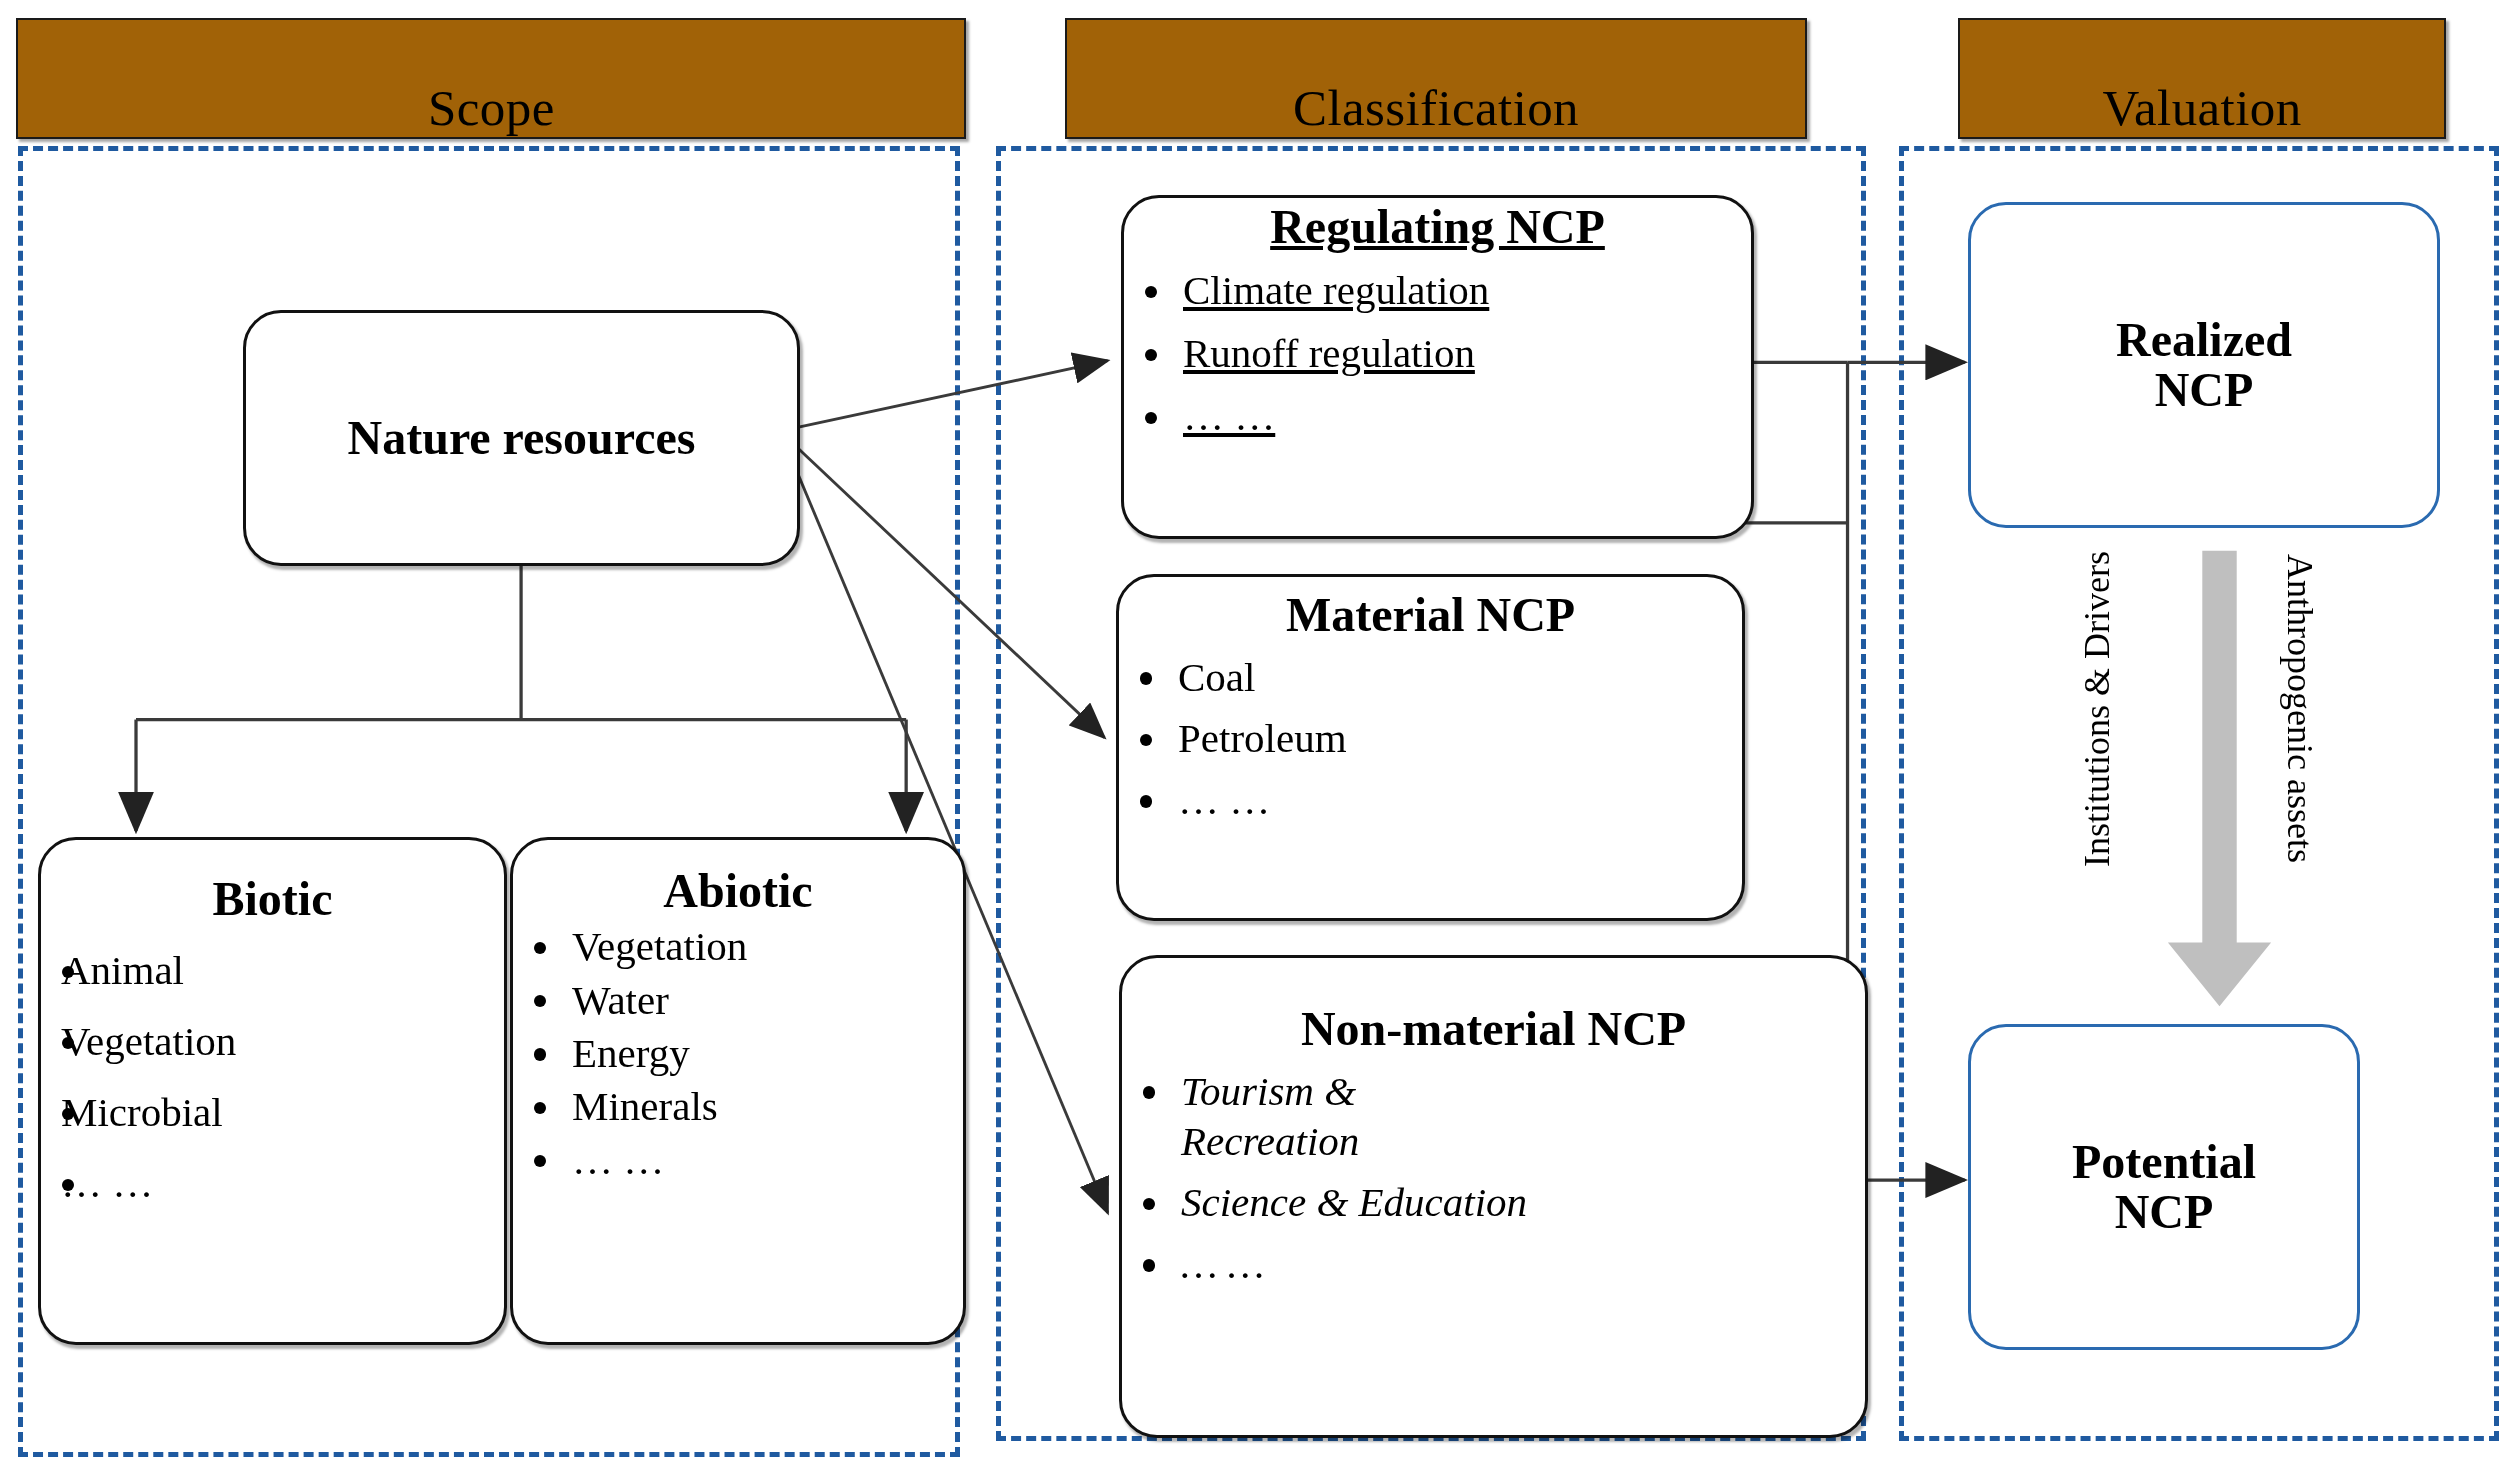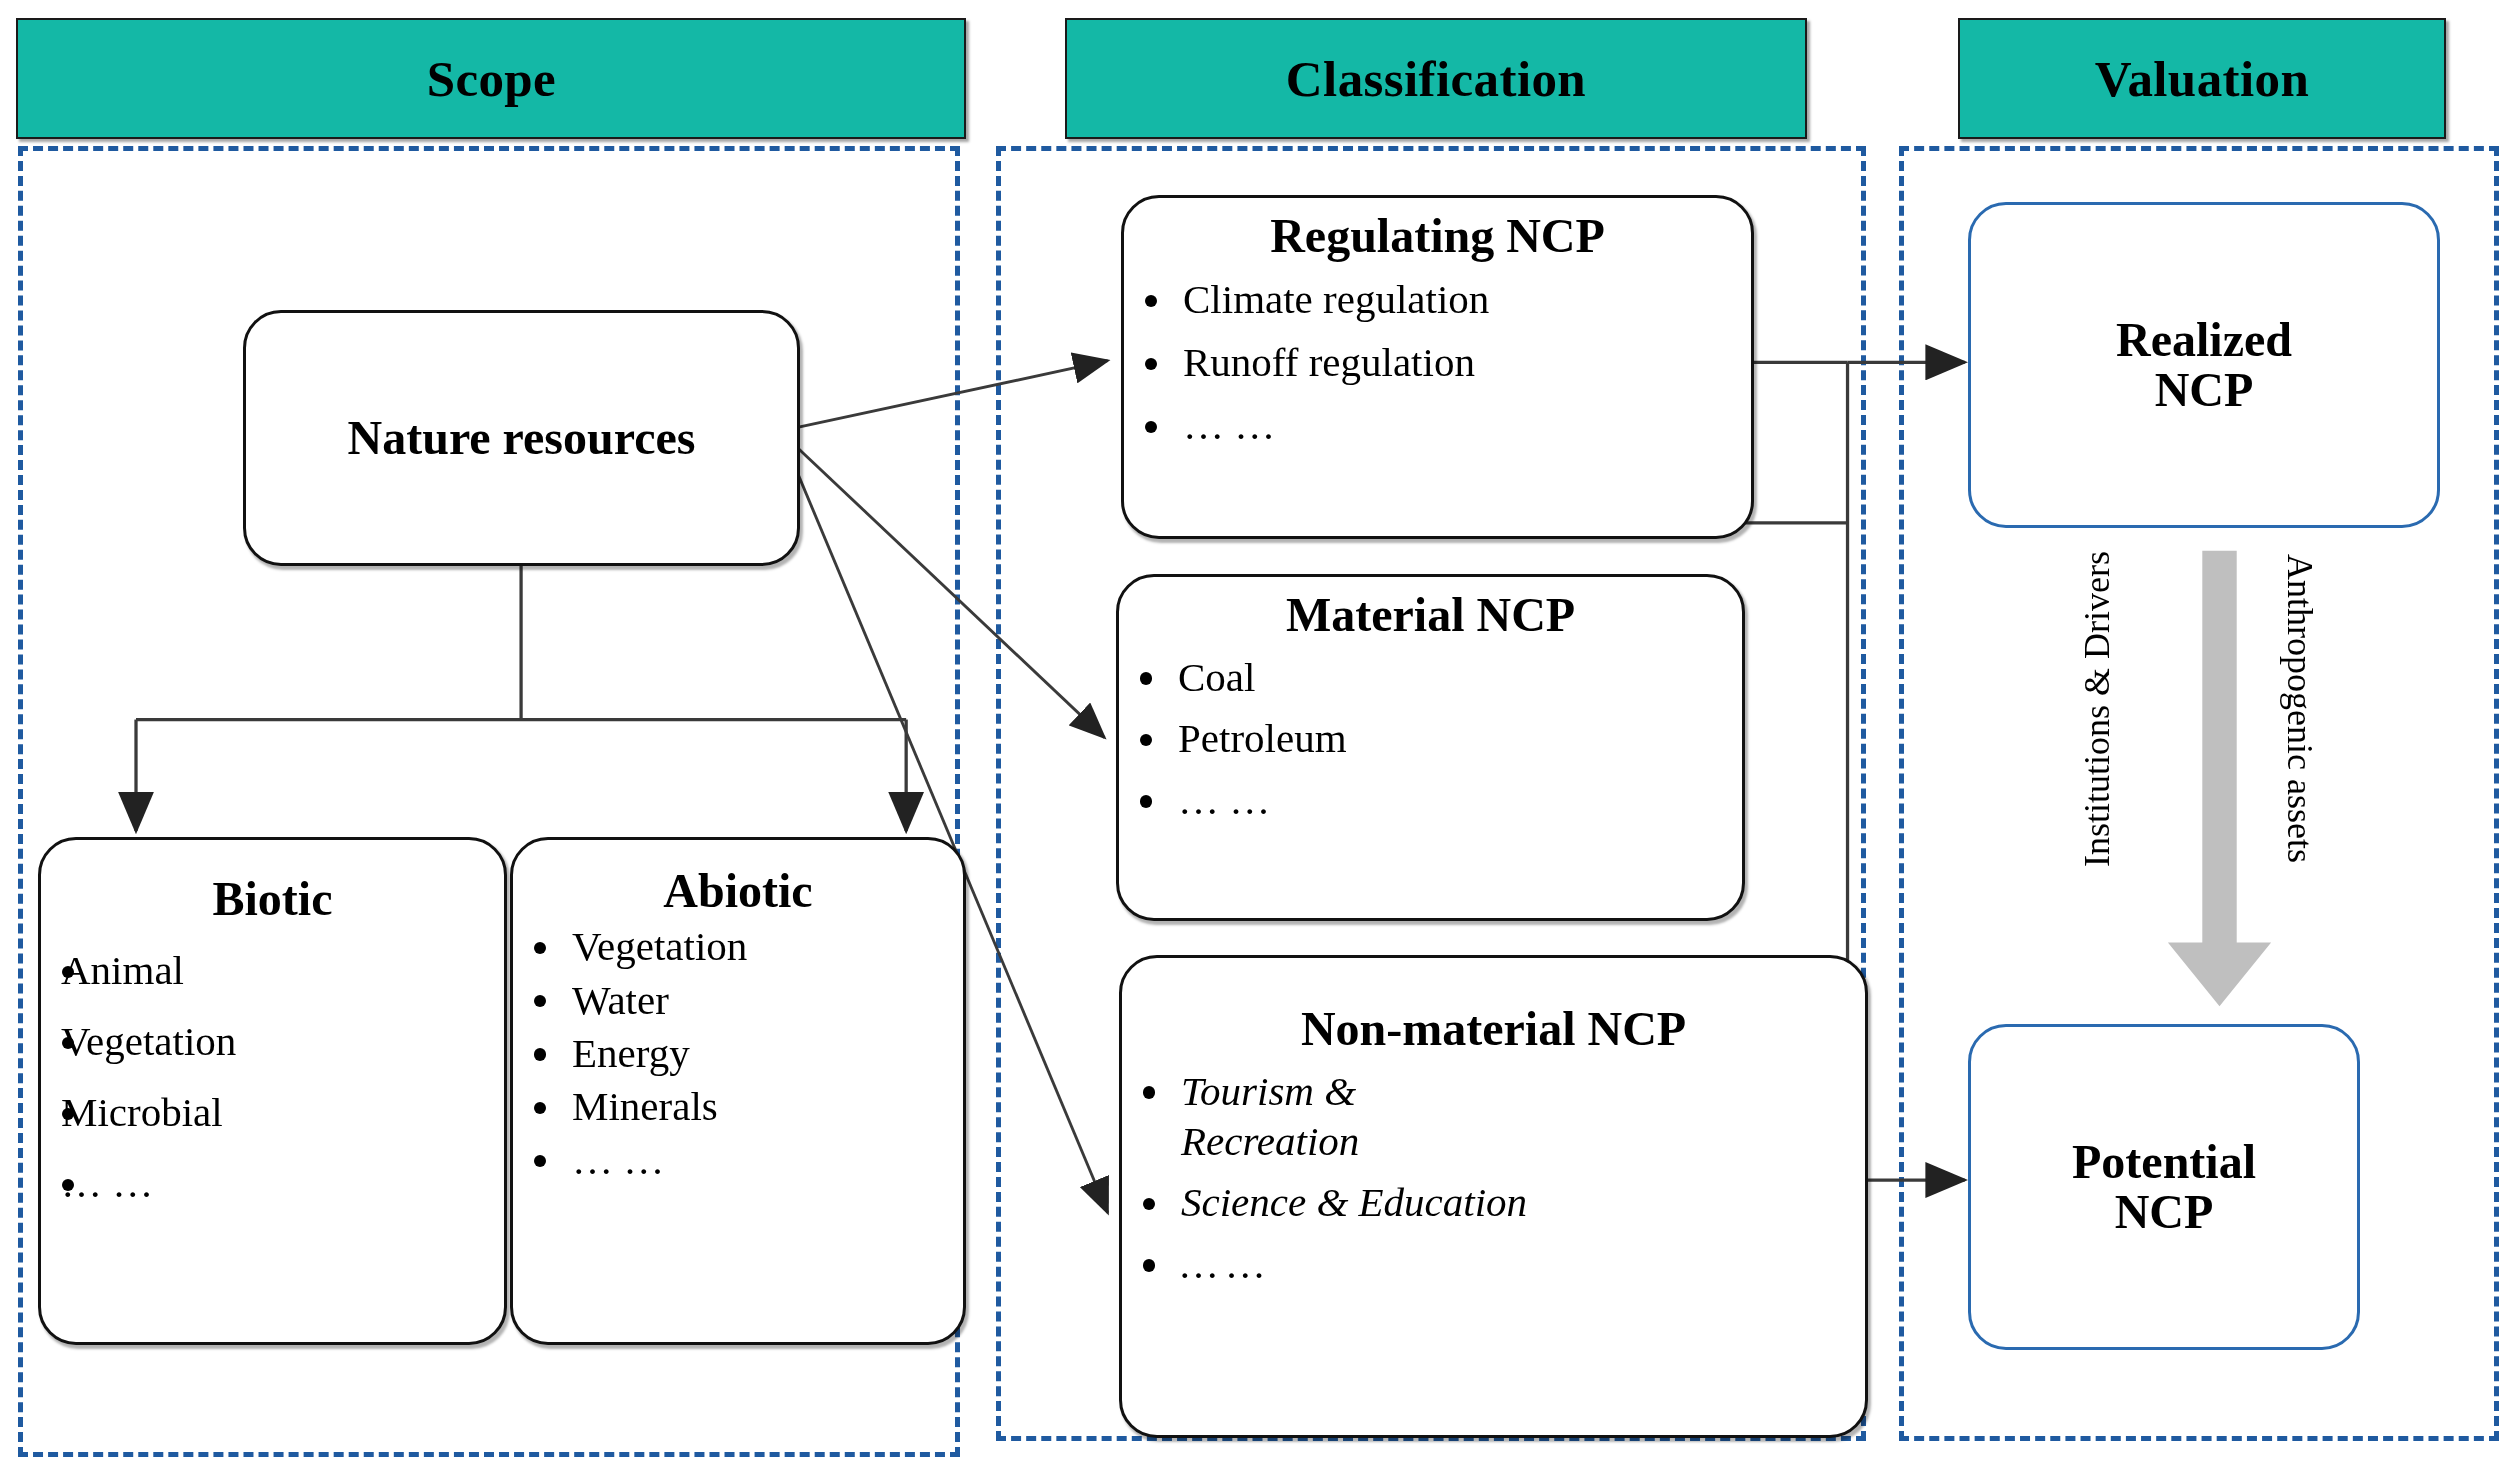--- a/index.html
+++ b/index.html
@@ -4,25 +4,25 @@
 <style>
   html,body{margin:0;padding:0;background:#ffffff;}
   body{width:2512px;height:1476px;position:relative;overflow:hidden;
        font-family:"Liberation Serif","DejaVu Serif",serif;color:#000;}
 
   .canvas{position:absolute;left:0;top:0;width:2512px;height:1476px;}
 
   
   .col-header{
     position:absolute;
-    background:#14b8a6;
+    background:#a16207;
     border:2.5px solid #1a1a1a;
     box-sizing:border-box;
-    display:flex;align-items:center;justify-content:center;
-    font-weight:bold;
+    display:flex;align-items:flex-end;justify-content:center;
+    font-weight:normal;
     letter-spacing:0.4px;
     box-shadow:2.5px 3.3px 2.5px rgba(0,0,0,.35);
   }
   #hdr-scope{left:16.4px;top:18px;width:950px;height:121px;font-size:51px;}
   #hdr-class{left:1065px;top:18px;width:742px;height:121px;font-size:51px;}
   #hdr-val{left:1958px;top:18px;width:488px;height:121px;font-size:51px;}
 
   
   .panel{
     position:absolute;
@@ -77,21 +77,21 @@
   #box-biotic .node-title{font-size:48px;margin-bottom:9.8px;}
   #box-biotic ul.bullets{font-size:41px;}
   #box-biotic ul.bullets li{margin-top:21px;padding-left:20px;}
 
   #box-abiotic{left:510px;top:837px;width:456px;height:508px;padding-top:26px;}
   #box-abiotic .node-title{font-size:48px;margin-bottom:4.9px;}
   #box-abiotic ul.bullets{font-size:41px;}
   #box-abiotic ul.bullets li{margin-top:3.3px;}
 
   
-  #box-regulating{left:1121px;top:195px;width:633px;height:344px;padding-top:13px;}
+  #box-regulating{left:1121px;top:195px;width:633px;height:344px;padding-top:4px;text-decoration:underline;}
   #box-regulating .node-title{font-size:48px;margin-bottom:6.6px;}
   #box-regulating ul.bullets{font-size:41px;}
   #box-regulating ul.bullets li{margin-top:13px;}
 
   #box-material{left:1116px;top:574px;width:629px;height:347px;padding-top:13px;}
   #box-material .node-title{font-size:48px;margin-bottom:4.9px;}
   #box-material ul.bullets{font-size:41px;}
   #box-material ul.bullets li{margin-top:11.5px;}
 
   #box-nonmaterial{left:1119px;top:955px;width:749px;height:483px;padding-top:46px;}

